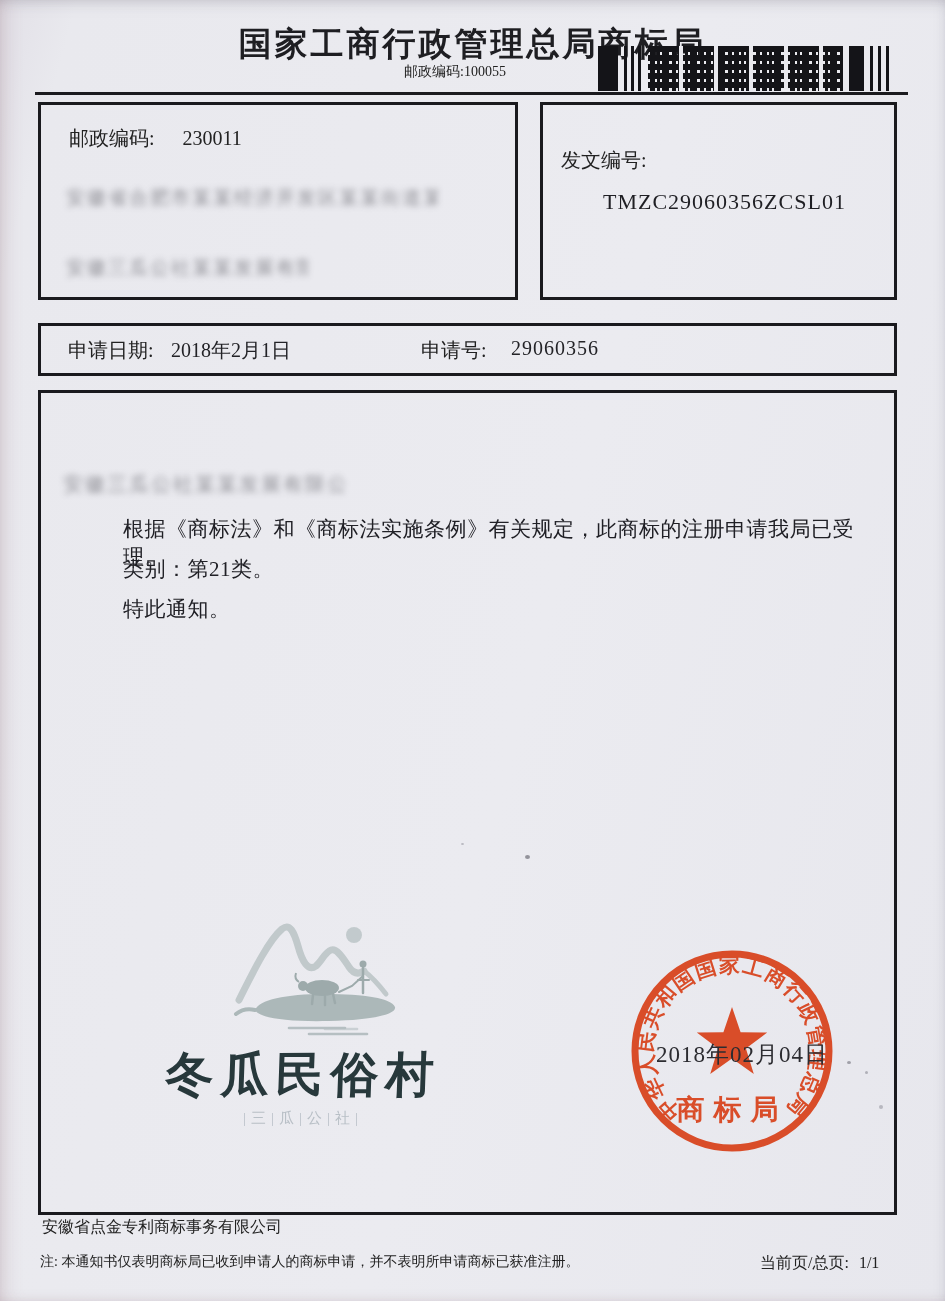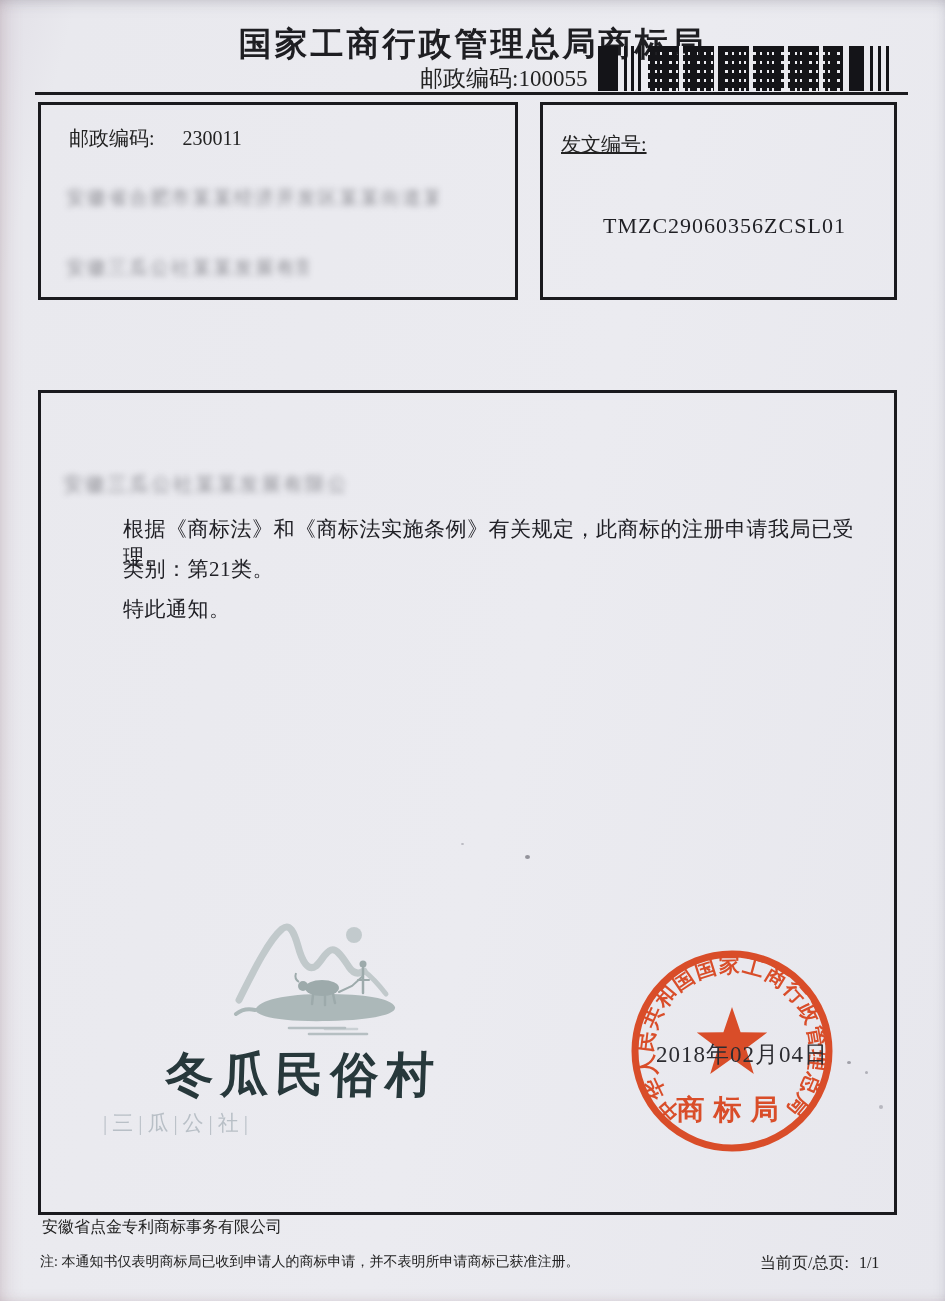--- a/index.html
+++ b/index.html
@@ -16,21 +16,21 @@
     color:#232327;
     overflow:hidden;
   }
   .abs{position:absolute;}
   
   .doc-title{
     left:0;top:22px;width:100%;
     text-align:center;font-size:33px;font-weight:600;letter-spacing:3px;color:#1e1e22;
   }
   .addr-line{left:38px;top:63px;font-size:19px;color:#222;}
-  .post-line{left:420px;top:63px;font-size:23px;color:#222;}
+  .post-line{left:404px;top:63px;font-size:14px;color:#222;}
   
   .barcode{left:598px;top:46px;width:292px;height:45px;display:flex;align-items:stretch;}
   .bc-thick{width:20px;background:#141418;}
   .bc-gap{width:6px;}
   .bc-lines{width:18px;background:repeating-linear-gradient(90deg,#141418 0 3px,transparent 3px 7px);}
   .bc-matrix{
     flex:1;
     background-image:
       repeating-linear-gradient(90deg,transparent 0 31px, #e9e9ee 31px 35px),
       repeating-linear-gradient(90deg,transparent 0 2px,#141418 2px 7px,transparent 7px 9px,#141418 9px 12px,transparent 12px 14px,#141418 14px 21px,transparent 21px 24px,#141418 24px 28px),
@@ -41,22 +41,22 @@
   .hr-sep{left:35px;top:92px;width:873px;height:3px;background:#1b1b1f;}
   
   .box{border:3px solid #1a1a1e;background:transparent;}
   .recipient-box{left:38px;top:102px;width:474px;height:192px;}
   .docnum-box{left:540px;top:102px;width:351px;height:192px;}
   .date-box{left:38px;top:323px;width:853px;height:47px;}
   .main-box{left:38px;top:390px;width:853px;height:819px;}
   .lbl{font-size:20px;color:#222;}
   .recipient-postcode{left:28px;top:20px;text-align:center;}
   .recipient-postcode .val{margin-left:28px;}
-  .docnum-label{left:18px;top:26px;text-decoration:underline;}
-  .docnum-value{left:60px;top:108px;font-size:22px;letter-spacing:1px;color:#1f1f24;}
+  .docnum-label{left:18px;top:42px;}
+  .docnum-value{left:60px;top:84px;font-size:22px;letter-spacing:1px;color:#1f1f24;}
   .date-label{left:27px;top:11px;}
   .date-value{left:130px;top:11px;font-size:20px;}
   .appno-label{left:380px;top:11px;}
   .appno-value{left:470px;top:11px;font-size:20px;letter-spacing:1px;}
   
   .redact{
     filter:blur(3.4px);
     opacity:.55;color:#3c3c44;font-size:19px;letter-spacing:2px;white-space:nowrap;overflow:hidden;
   }
   .redact1{left:25px;top:80px;width:372px;}
@@ -66,22 +66,22 @@
   .notice-title{left:0;top:26px;width:100%;text-align:center;font-size:29px;font-weight:500;letter-spacing:2px;color:#1f1f24;}
   .body-line{left:82px;font-size:21px;color:#202026;letter-spacing:.5px;}
   .bl1{top:122px;}
   .bl2{top:162px;}
   .bl3{top:202px;}
   
   .logo-art{left:184px;top:515px;}
   .logo-name{left:62px;top:650px;width:400px;text-align:center;
     font-size:48px;font-weight:700;letter-spacing:7px;color:#27383b;
     font-family:"Liberation Serif","DejaVu Serif",serif;transform:skewX(-2deg);}
-  .logo-sub{left:62px;top:716px;width:400px;text-align:left;
-    font-size:21px;letter-spacing:5px;color:#b8bfc6;}
+  .logo-sub{left:62px;top:716px;width:400px;text-align:center;
+    font-size:15px;letter-spacing:5px;color:#b8bfc6;}
   
   .seal{left:587px;top:554px;opacity:.93;}
   .seal-date{left:615px;top:646px;font-size:23px;color:#2c2c31;letter-spacing:1px;z-index:5;}
   
   .agent-line{left:42px;top:1217px;font-size:16px;color:#222;}
   .note-line{left:40px;top:1253px;font-size:14px;color:#222;}
   .page-ind{left:760px;top:1253px;font-size:16px;color:#222;}
   .page-ind .val{margin-left:10px;}
   
   .speck{position:absolute;background:#4a4a55;border-radius:50%;}
@@ -112,20 +112,26 @@
     </div>
     <div class="abs redact redact1">安徽省合肥市某某经济开发区某某街道某某某某一号</div>
     <div class="abs redact redact2">安徽三瓜公社某某发展有限公司</div>
   </div>
 
   <div class="abs box docnum-box">
     <div class="abs lbl docnum-label">发文编号:</div>
     <div class="abs docnum-value">TMZC29060356ZCSL01</div>
   </div>
 
+  <div class="abs box date-box">
+    <div class="abs lbl date-label">申请日期:</div>
+    <div class="abs date-value">2018年2月1日</div>
+    <div class="abs lbl appno-label">申请号:</div>
+    <div class="abs appno-value">29060356</div>
+  </div>
 
   <div class="abs box main-box">
     <div class="abs redact redact3">安徽三瓜公社某某发展有限公司:</div>
     <div class="abs body-line bl1">根据《商标法》和《商标法实施条例》有关规定，此商标的注册申请我局已受理。</div>
     <div class="abs body-line bl2">类别：第21类。</div>
     <div class="abs body-line bl3">特此通知。</div>
 
     <svg class="abs logo-art" width="200" height="130" viewBox="0 0 200 130">
       <g opacity="0.8">
 

